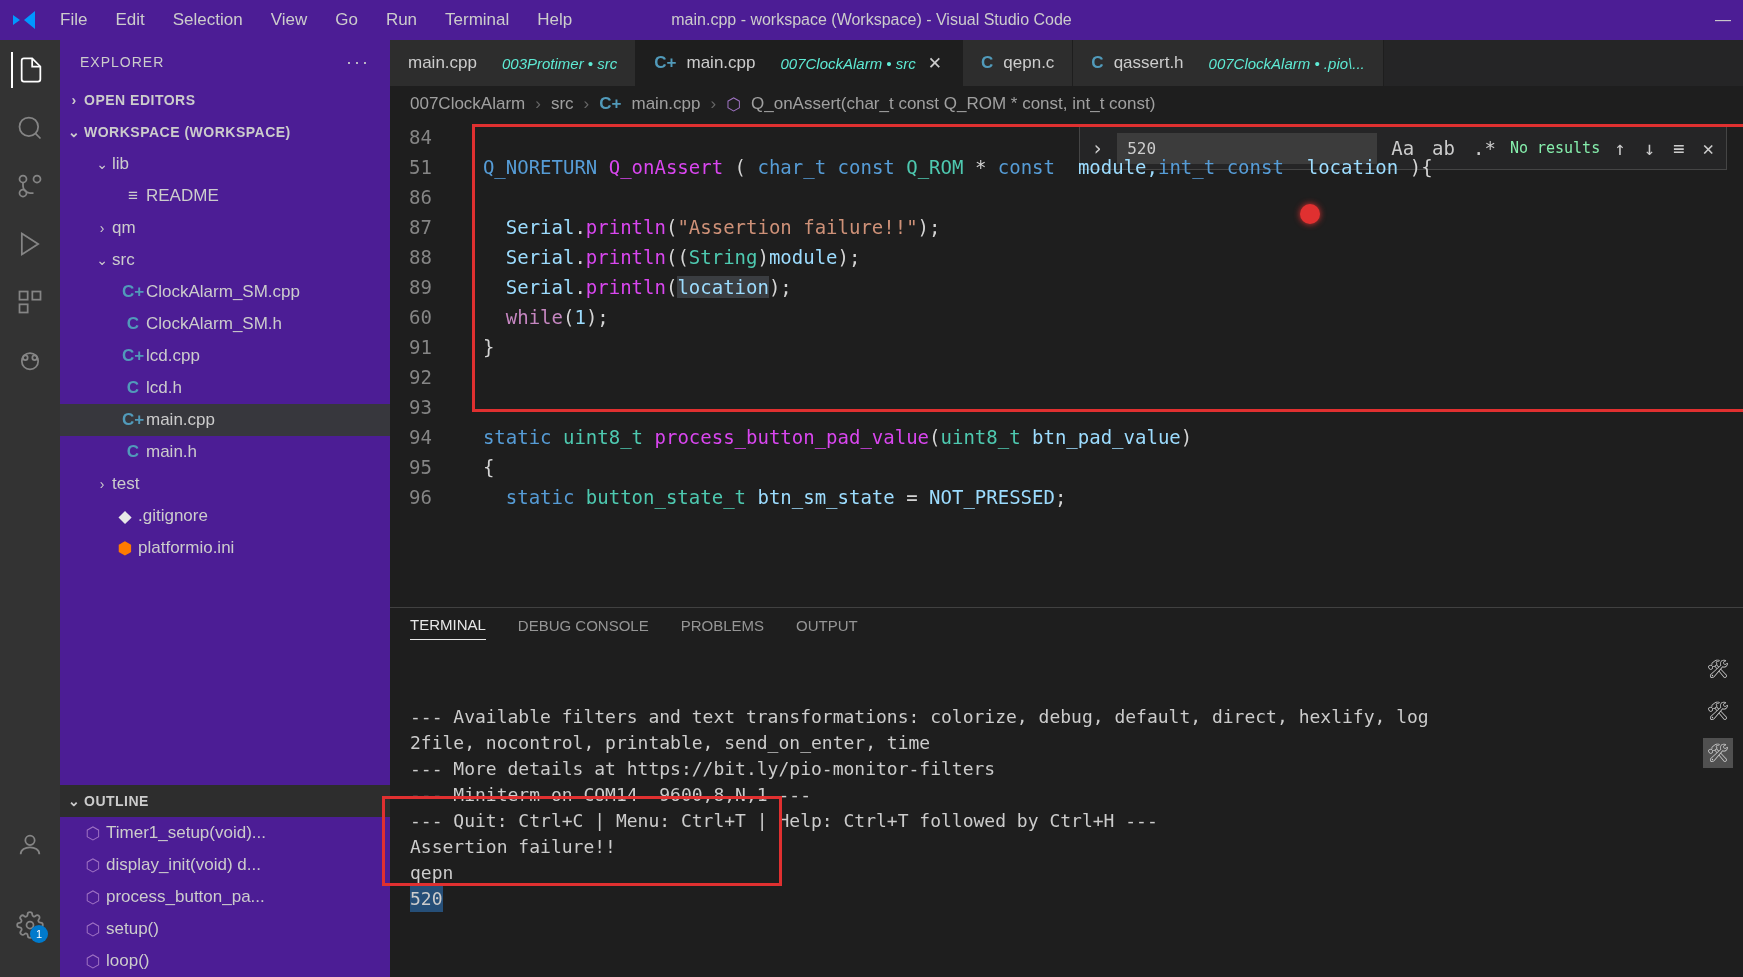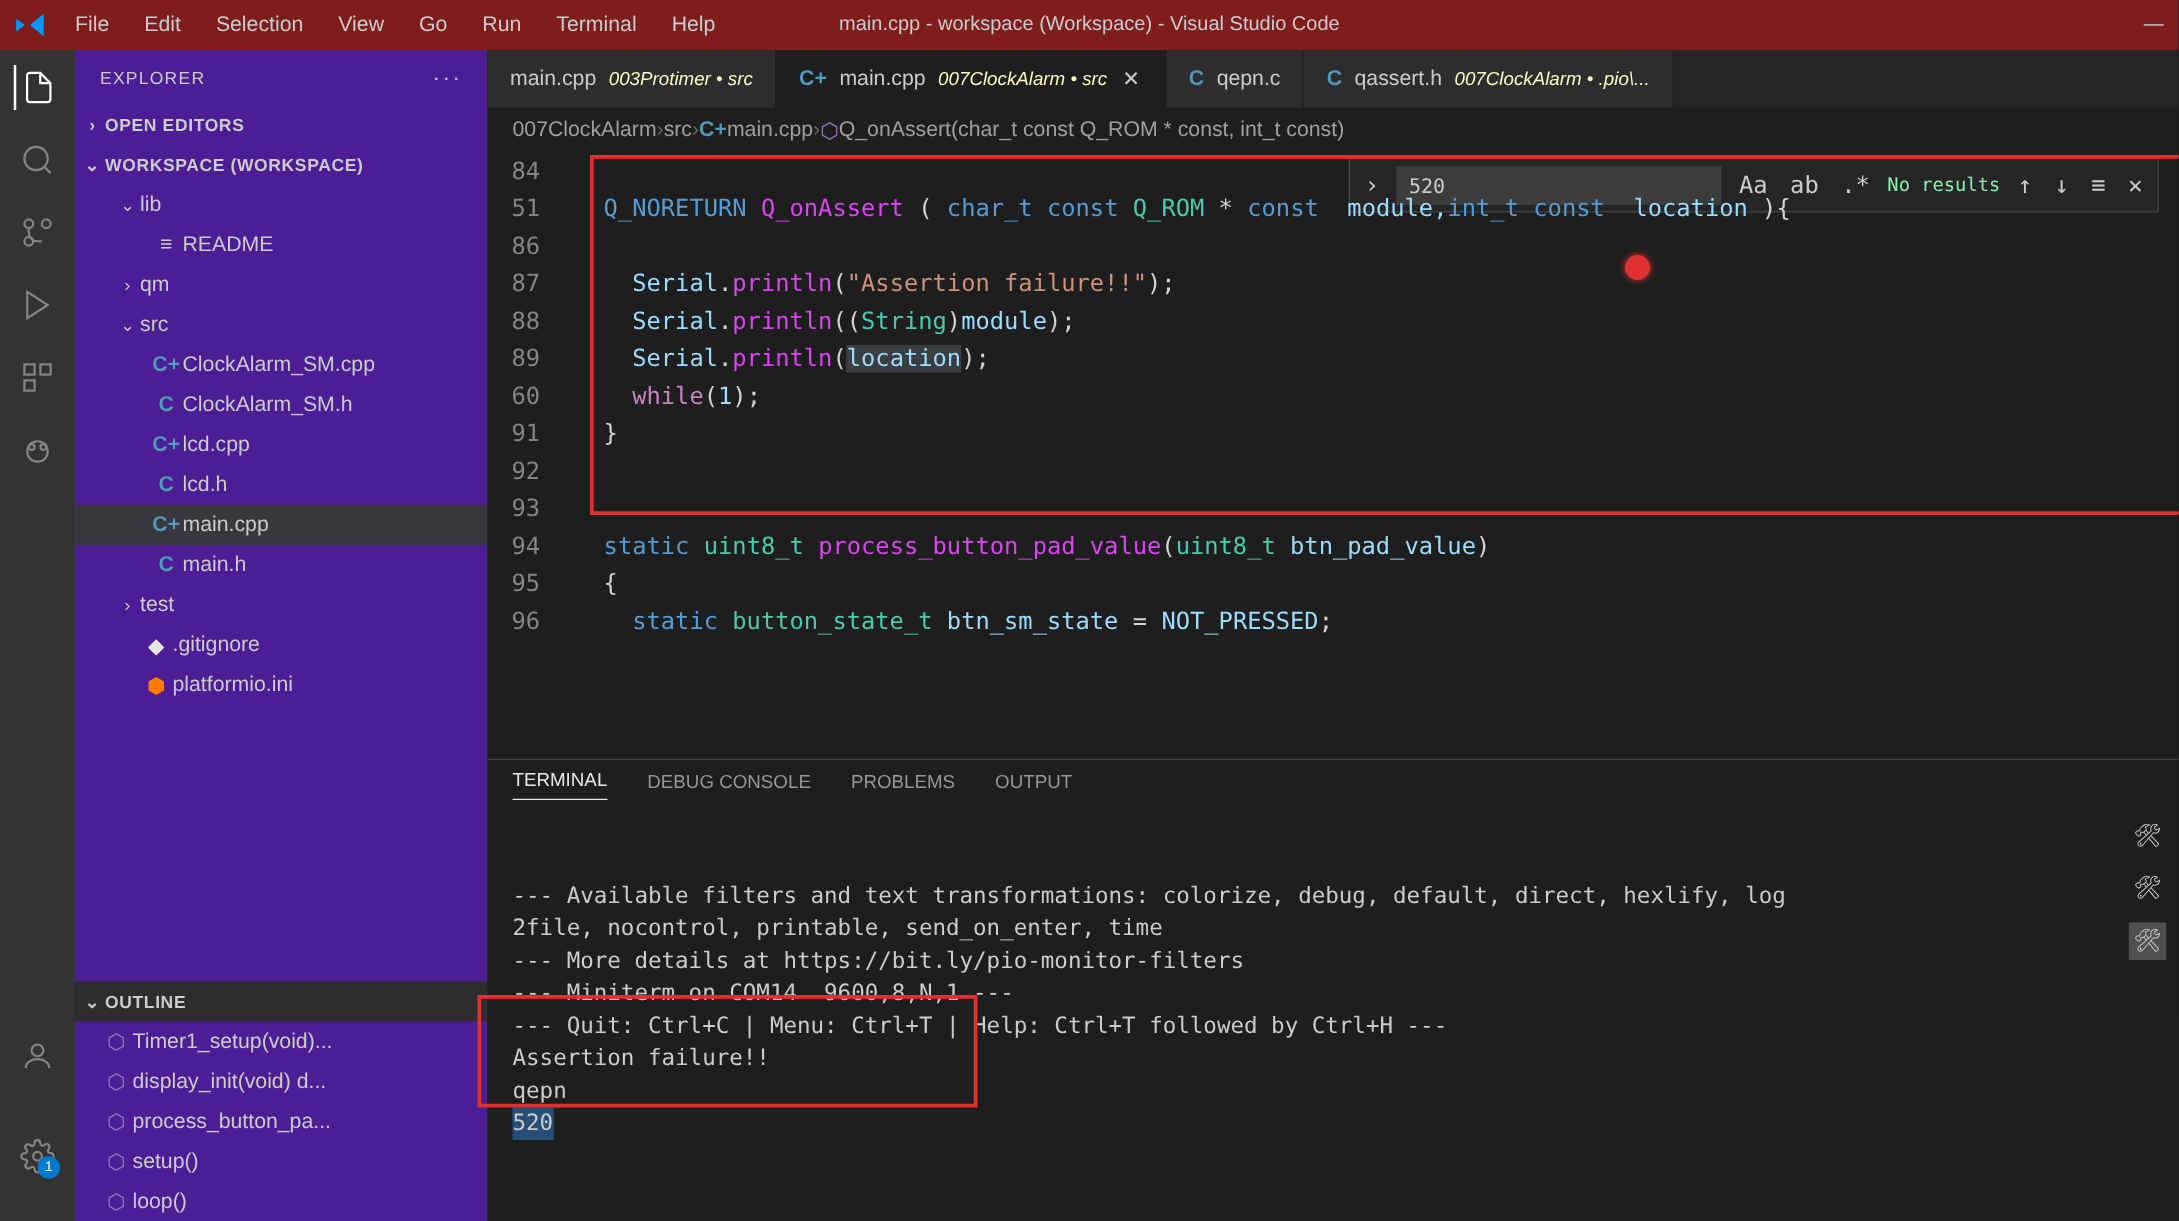--- a/index.html
+++ b/index.html
@@ -7,21 +7,21 @@
       width: 1743px;
       height: 977px;
       background: #1e1e1e;
       font-family: 'Segoe UI', sans-serif;
       color: #cccccc;
       overflow: hidden;
       position: relative;
     }
     .titlebar {
       height: 40px;
-      background: #7f1d1d;
+      background: #4c1d95;
       display: flex;
       align-items: center;
       padding: 0 12px;
     }
     .vscode-logo {
       width: 24px;
       height: 24px;
       margin-right: 12px;
     }
     .menu-items {
@@ -155,27 +155,28 @@
       padding: 0 18px;
       display: flex;
       align-items: center;
       gap: 10px;
       background: #2d2d2d;
       border-right: 1px solid #1e1e1e;
       cursor: pointer;
       font-size: 17px;
     }
     .tab.active { background: #1e1e1e; }
-    .tab .path { color: #fef9c3; font-size: 15px; font-style: italic; }
+    .tab .path { color: #5eead4; font-size: 15px; font-style: italic; margin-left: 15px; }
     .tab-close { color: #ccc; cursor: pointer; padding: 0 2px; }
     .breadcrumb {
       height: 36px;
       display: flex;
       align-items: center;
       padding: 0 20px;
+      gap: 10px;
       font-size: 17px;
       color: #a0a0a0;
     }
     .breadcrumb .sep { color: #666; }
     .editor-content {
       flex: 1;
       position: relative;
       font-family: Consolas, monospace;
       font-size: 19px;
       overflow: hidden;

